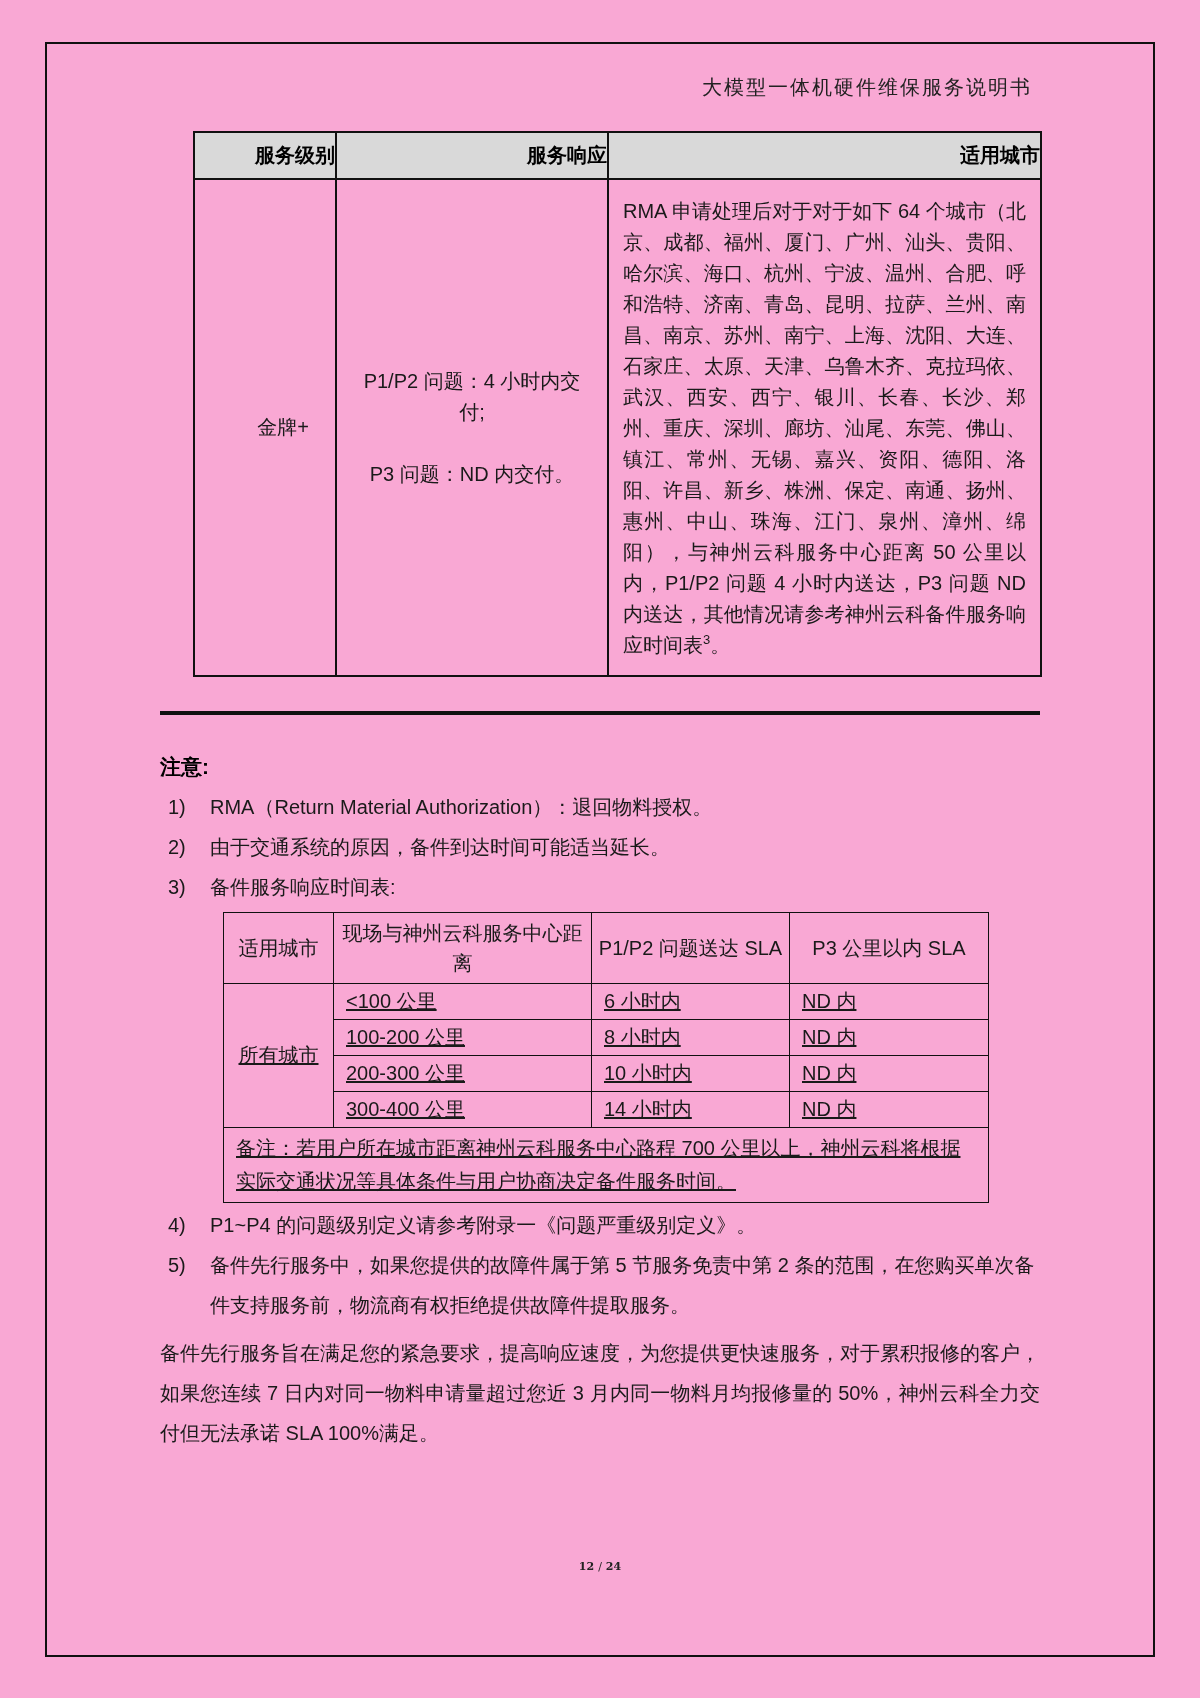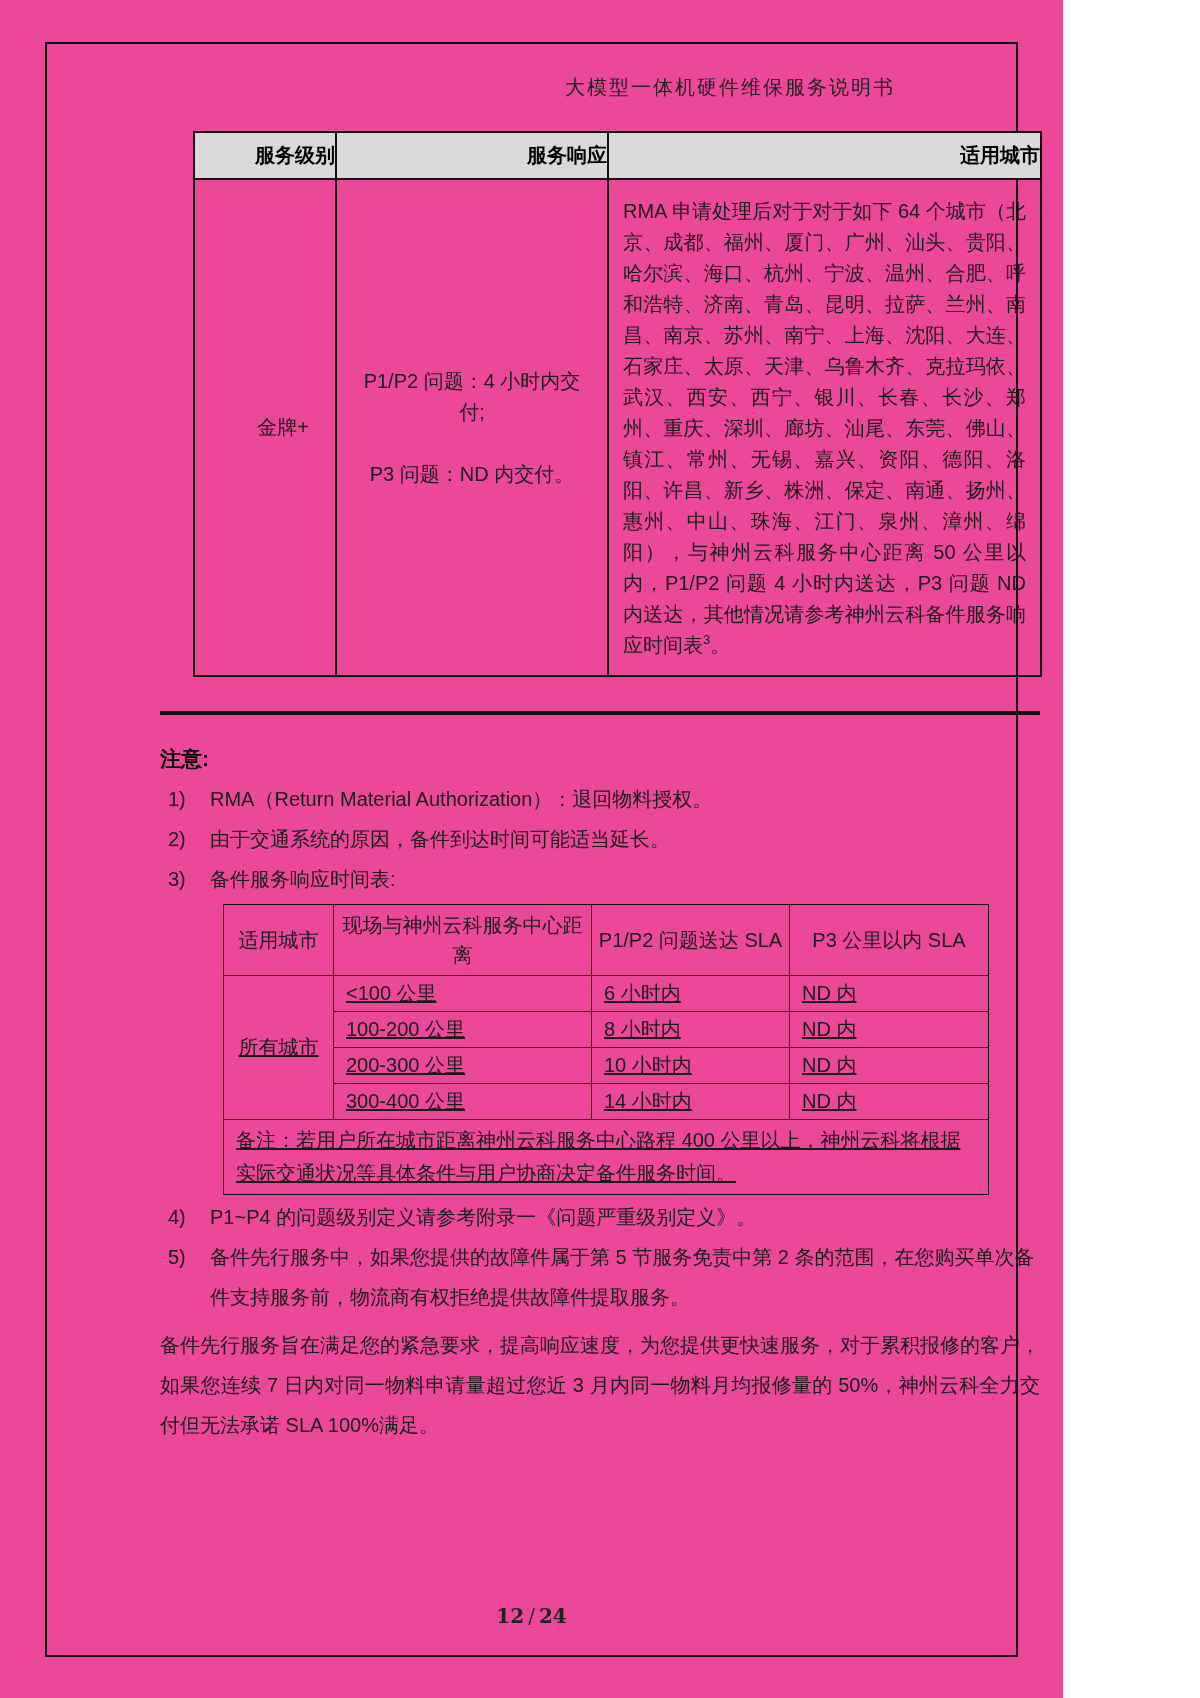--- a/index.html
+++ b/index.html
@@ -1,22 +1,22 @@
 <!DOCTYPE html>
 <html><head>
 <meta charset="utf-8">
 <style>
   * { margin:0; padding:0; box-sizing:border-box; }
   html,body { background:#ffffff; }
   body { font-family:"Liberation Sans", sans-serif; color:#1a1a1a; }
 
   .page {
     position:relative;
-    width:1063px; height:1698px;
-    background:#ec4899;
+    width:1200px; height:1698px;
+    background:#f9a8d4;
     overflow:hidden;
   }
   .page-border-frame {
     position:absolute;
     left:45px; top:42px; right:45px; bottom:41px;
     border:2px solid #111;
   }
   .running-header {
     position:absolute;
     top:74px; right:168px;
@@ -66,21 +66,21 @@
 
   
   .thick-rule {
     height:4px; background:#111;
     margin-top:34px;
     width:880px;
   }
 
   
   .notes-title {
-    margin-top:24px;
+    margin-top:32px;
     font-size:21px; font-weight:bold; color:#000;
     line-height:40px;
   }
   .note-item {
     display:flex;
     font-size:20px; line-height:40px;
   }
   .note-item .note-num { width:50px; flex:0 0 50px; padding-left:8px; }
   .note-item .note-text { flex:1; }
 
@@ -109,24 +109,24 @@
   }
 
   .closing-paragraph {
     margin-top:8px;
     font-size:20px; line-height:40px;
     text-align:justify; text-justify:inter-ideograph;
   }
 
   .page-footer {
     position:absolute;
-    top:1604px; left:0; width:100%;
+    top:1560px; left:0; width:100%;
     text-align:center;
     font-family:"DejaVu Serif","Liberation Serif",serif;
-    font-size:20px; color:#222;
+    font-size:11px; color:#222;
   }
   .page-footer .pg-num { font-weight:bold; }
   .page-footer .pg-sep { padding:0 4px; font-weight:normal; }
 </style>
 </head>
 <body>
 
 <div class="page">
   <div class="page-border-frame"></div>
 
@@ -207,21 +207,21 @@
           <td class="dist-cell">200-300 公里</td>
           <td class="sla-cell">10 小时内</td>
           <td class="sla-cell">ND 内</td>
         </tr>
         <tr>
           <td class="dist-cell">300-400 公里</td>
           <td class="sla-cell">14 小时内</td>
           <td class="sla-cell">ND 内</td>
         </tr>
         <tr>
-          <td class="table-note-cell" colspan="4">备注：若用户所在城市距离神州云科服务中心路程 400 公里以上，神州云科将根据实际交通状况等具体条件与用户协商决定备件服务时间。</td>
+          <td class="table-note-cell" colspan="4">备注：若用户所在城市距离神州云科服务中心路程 700 公里以上，神州云科将根据实际交通状况等具体条件与用户协商决定备件服务时间。</td>
         </tr>
       </tbody>
     </table>
 
     <div class="note-item">
       <span class="note-num">4)</span>
       <span class="note-text">P1~P4 的问题级别定义请参考附录一《问题严重级别定义》。</span>
     </div>
     <div class="note-item">
       <span class="note-num">5)</span>

